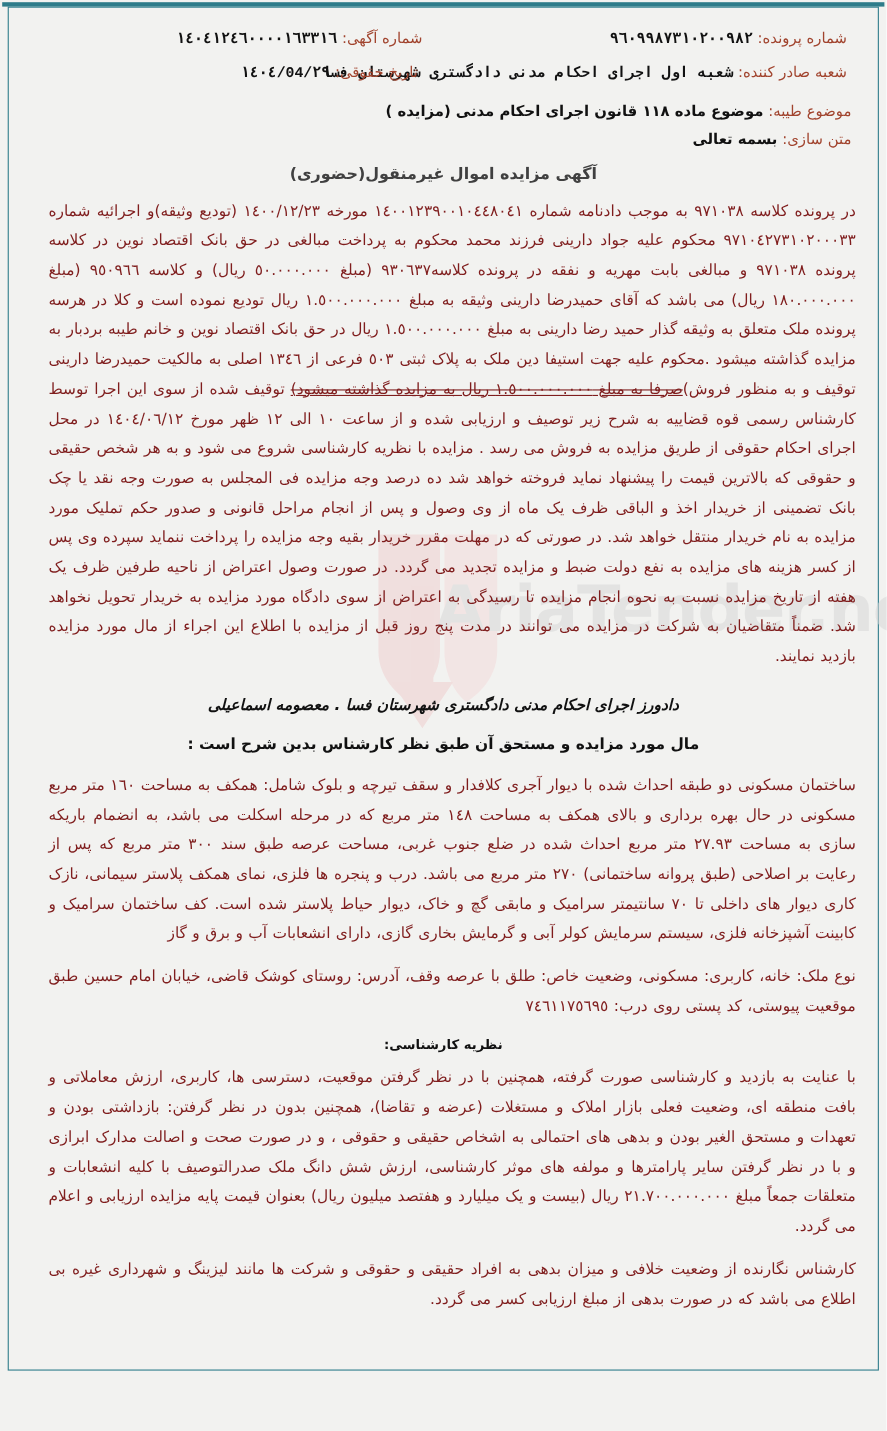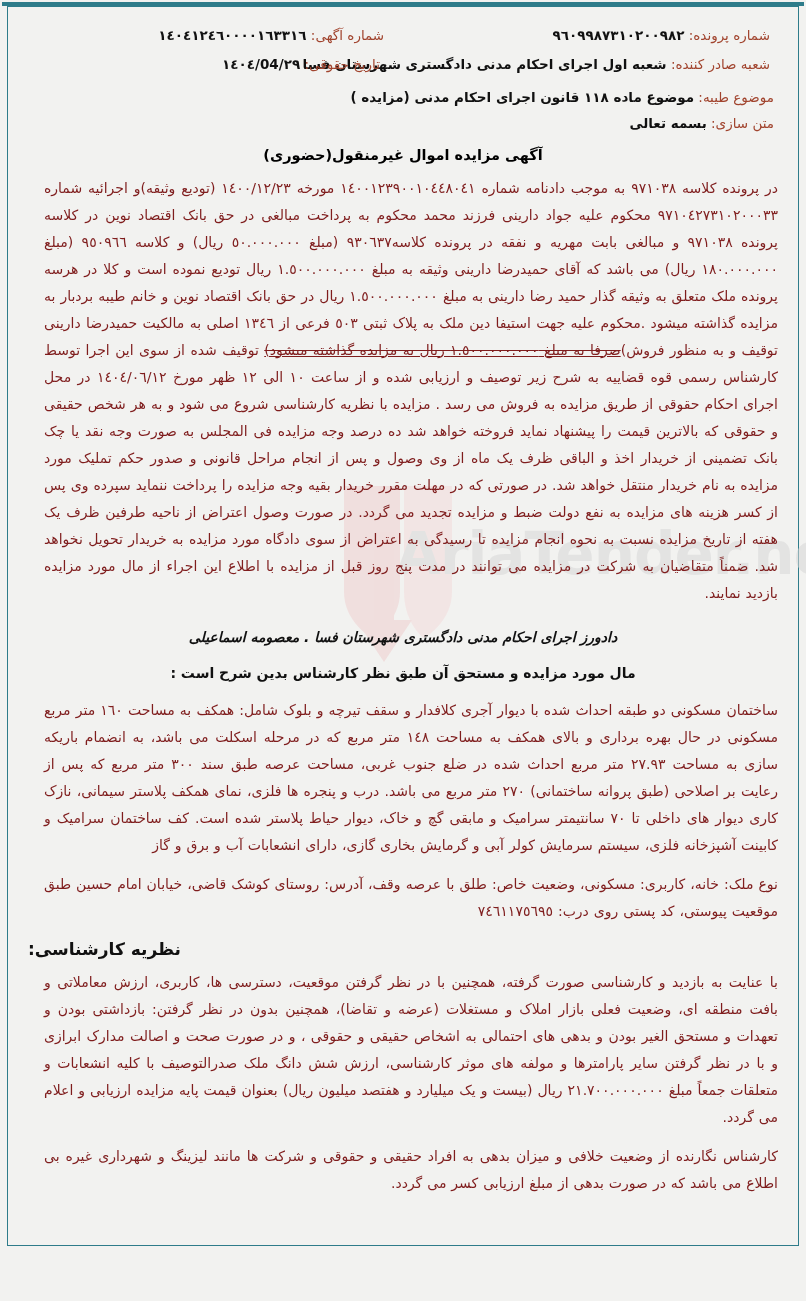--- a/index.html
+++ b/index.html
@@ -40,21 +40,21 @@
     justify-content:flex-start;
     align-items:flex-start;
     margin:0 0 9px 0;
     font-size:13.5px;
     line-height:1.5;
   }
   .meta-cell{white-space:nowrap;}
   .meta-cell.right{width:52%;text-align:right;padding-right:8px;}
   .meta-cell.left{width:48%;text-align:right;}
   .lbl{color:#a1442e;}
-  .val{color:#111;font-weight:bold;letter-spacing:.2px;}
+  .val{color:#111;font-weight:bold;letter-spacing:.2px;font-family:Liberation Mono, monospace;}
   .val.norm{font-weight:bold;}
 
   .subj{
     font-size:13.5px;
     margin:14px 0 2px 0;
     text-align:right;
     padding-right:4px;
   }
   .subj .lbl{color:#a1442e;}
   .subj .txt{color:#111;font-weight:bold;}
@@ -66,38 +66,38 @@
   }
   .matn .lbl{color:#a1442e;}
   .matn .txt{color:#111;font-weight:bold;margin-top:16px;}
 
   
   .body-wrap{position:relative;z-index:2;}
   .doc-title{
     text-align:center;
     font-size:14.5px;
     font-weight:bold;
-    color:#000000;
+    color:#404040;
     margin:16px 0 12px 0;
   }
   p.para{
     margin:0 0 12px 16px;
     font-size:14px;
     line-height:27px;
     color:#7f1d1d;
     text-align:justify;
     text-align-last:center;
     font-weight:normal;
     word-spacing:.5px;
   }
   p.para.last-right{text-align-last:right;}
   .strike{text-decoration:line-through underline;text-decoration-thickness:1px;}
   .sec-head{
-    font-size:17px;font-weight:bold;color:#111;
-    margin:14px 0 10px 0;text-align:left;
+    font-size:12px;font-weight:bold;color:#111;
+    margin:14px 0 10px 0;text-align:center;
   }
   .signer{
     text-align:center;
     font-size:14px;
     font-weight:bold;
     color:#111;
     margin:22px 0 20px 0;
     font-style:italic;
   }
   .lead{

